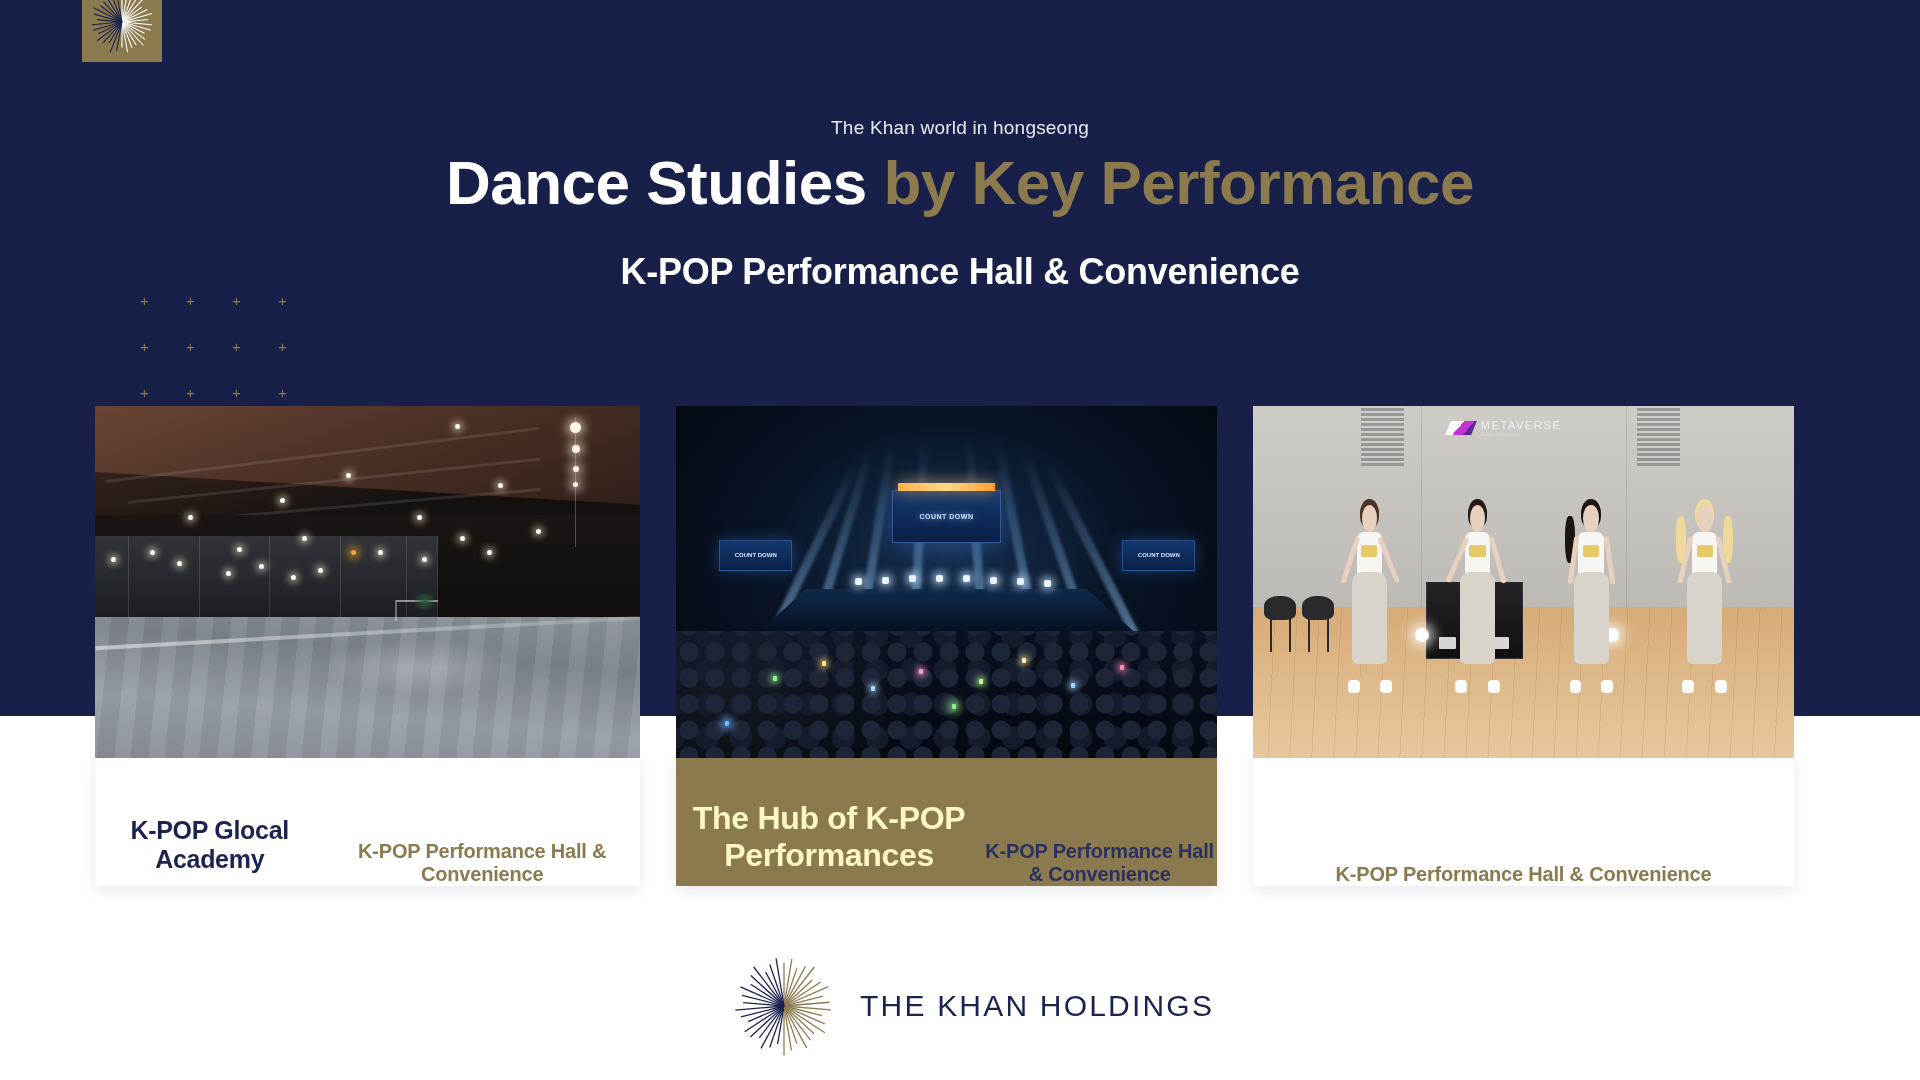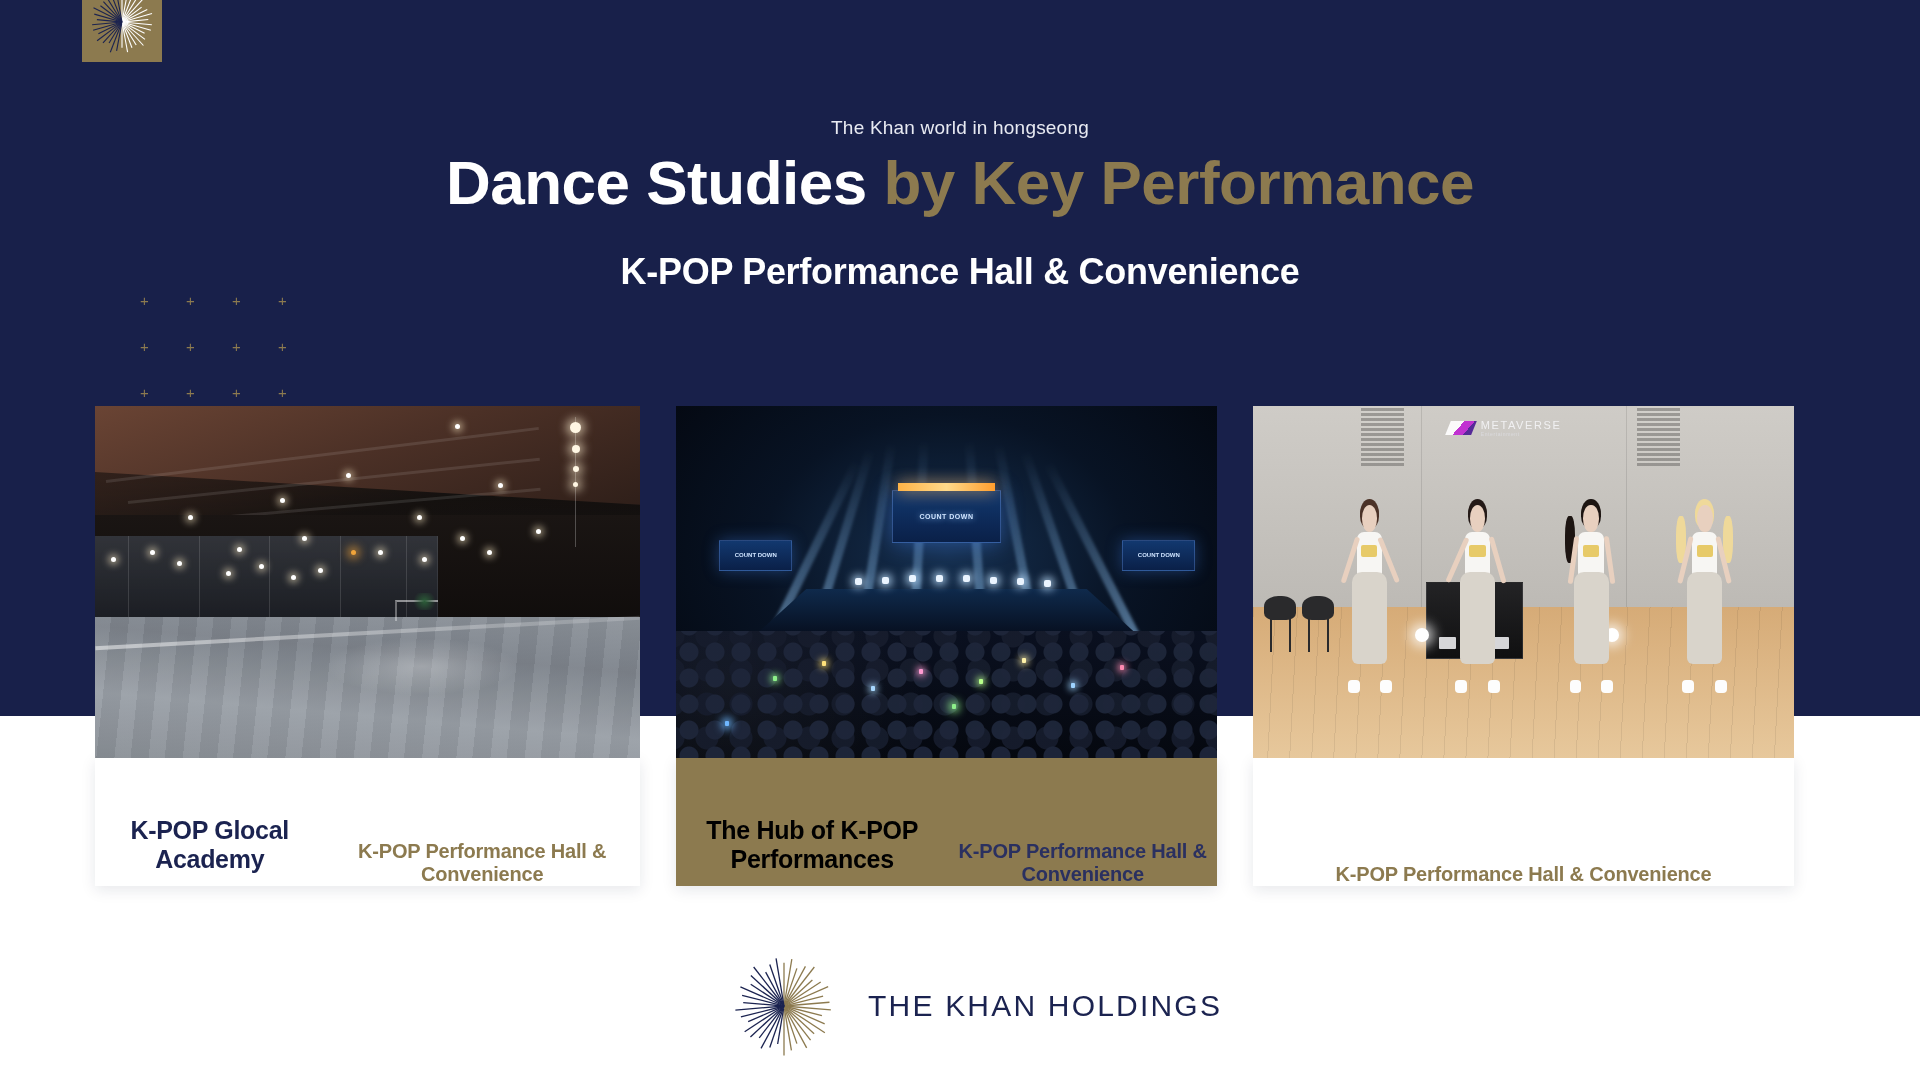--- a/index.html
+++ b/index.html
@@ -75,21 +75,21 @@
   #card1 { left:95px; top:406px; width:545px; }
   #card1 .thumb { height:352px; }
   #card1 .meta { height:128px; }
   #card1 .meta .t { font-size:25px; margin-bottom:12px; }
   #card1 .meta .s { font-size:20px; }
 
   
   #card2 { left:676px; top:406px; width:541px; }
   #card2 .thumb { height:352px; }
   #card2 .meta { background:#8c7a4f; height:128px; }
-  #card2 .meta .t { color:#000000; font-size:25px; margin-bottom:12px; }
+  #card2 .meta .t { color:#fef9c3; font-size:32px; margin-bottom:12px; }
   #card2 .meta .s { color:#2a3060; font-size:20px; }
 
   
   #card3 { left:1253px; top:406px; width:541px; }
   #card3 .thumb { height:352px; }
   #card3 .meta { height:128px; padding:0 14px; }
   #card3 .meta .t { font-size:25px; line-height:1.18; margin-bottom:6px; }
   #card3 .meta .s { font-size:20px; }
 
   
@@ -271,21 +271,21 @@
   .practice .watermark .tx i {
     display:block; color:#dcdce0; font-size:5px; font-style:normal; letter-spacing:.6px;
   }
 
   
   .footer {
     position:absolute; left:0; top:930px; width:1920px; height:150px; background:#ffffff;
   }
   .footer-logo {
     position:absolute; left:730px; top:22px;
-    display:flex; align-items:center; gap:30px;
+    display:flex; align-items:center; gap:22px;
   }
   .footer-logo svg { display:block; }
   .footer-logo .wordmark {
     color:#1b2350; font-size:30px; letter-spacing:2.2px; font-weight:400;
   }
 </style>
 </head>
 <body>
 
 <div class="page">

